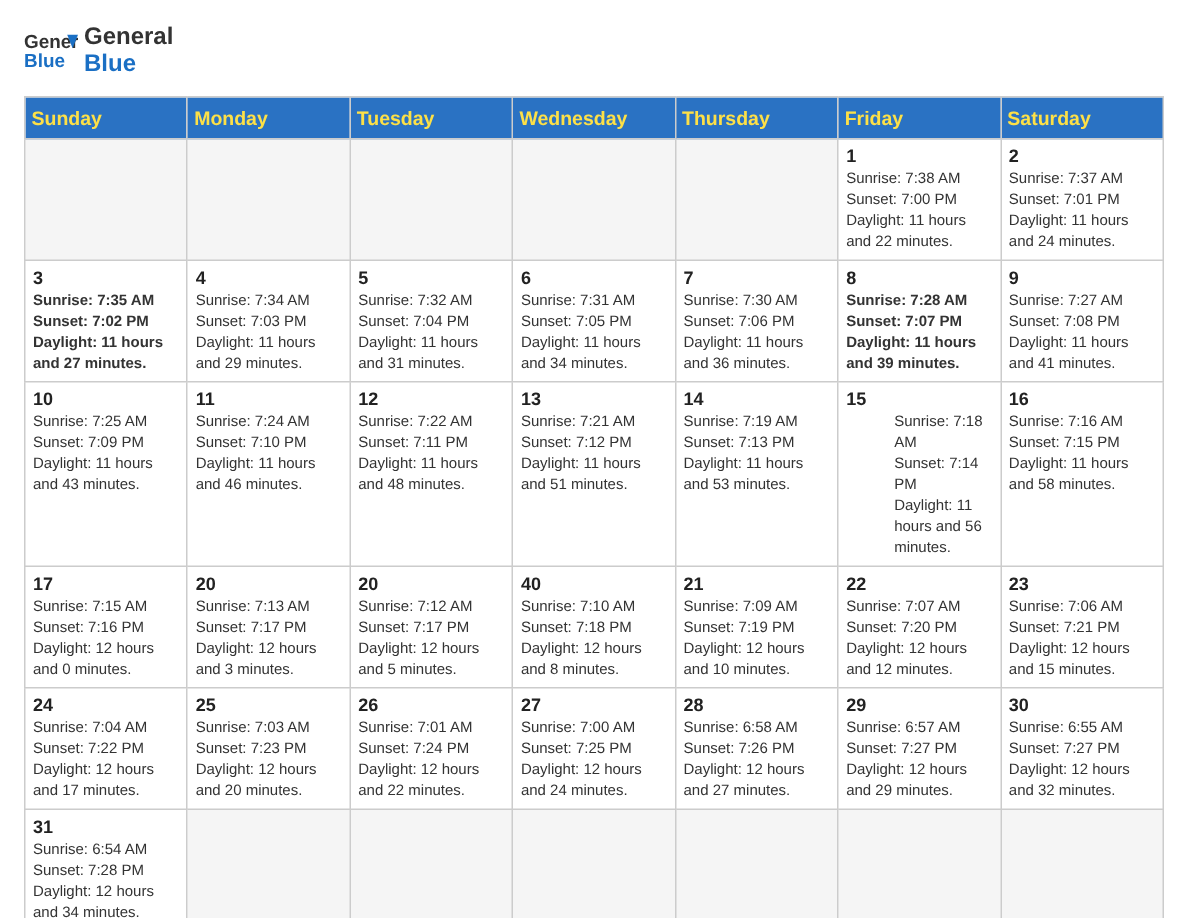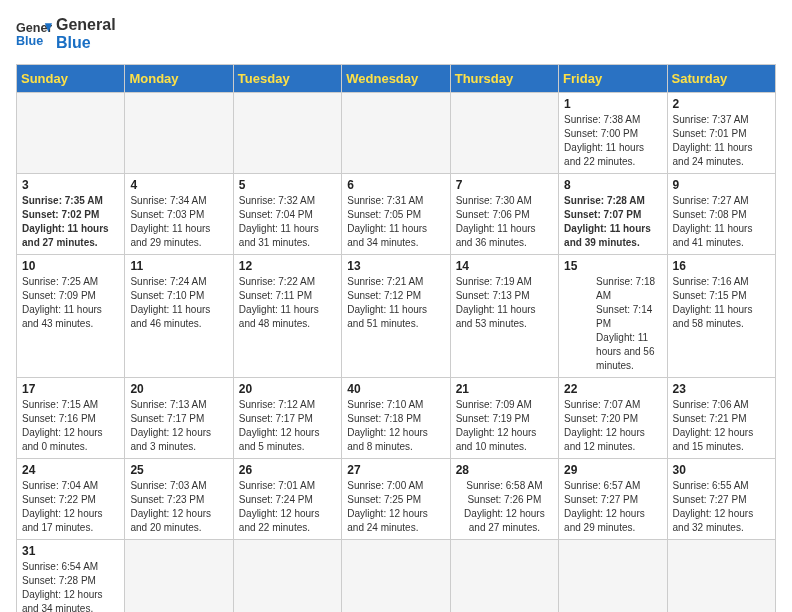--- a/index.html
+++ b/index.html
@@ -287,21 +287,21 @@
 Daylight: 12 hours and 22 minutes.</div>
         </td>
         <td>
           <span class="day-number">27</span>
           <div class="day-info" style="white-space: pre-line;">Sunrise: 7:00 AM
 Sunset: 7:25 PM
 Daylight: 12 hours and 24 minutes.</div>
         </td>
         <td>
           <span class="day-number">28</span>
-          <div class="day-info" style="white-space: pre-line; text-align: center;">Sunrise: 6:58 AM
+          <div class="day-info" style="white-space: pre-line;">Sunrise: 6:58 AM
 Sunset: 7:26 PM
 Daylight: 12 hours and 27 minutes.</div>
         </td>
         <td>
           <span class="day-number">29</span>
           <div class="day-info" style="white-space: pre-line;">Sunrise: 6:57 AM
 Sunset: 7:27 PM
 Daylight: 12 hours and 29 minutes.</div>
         </td>
         <td>

